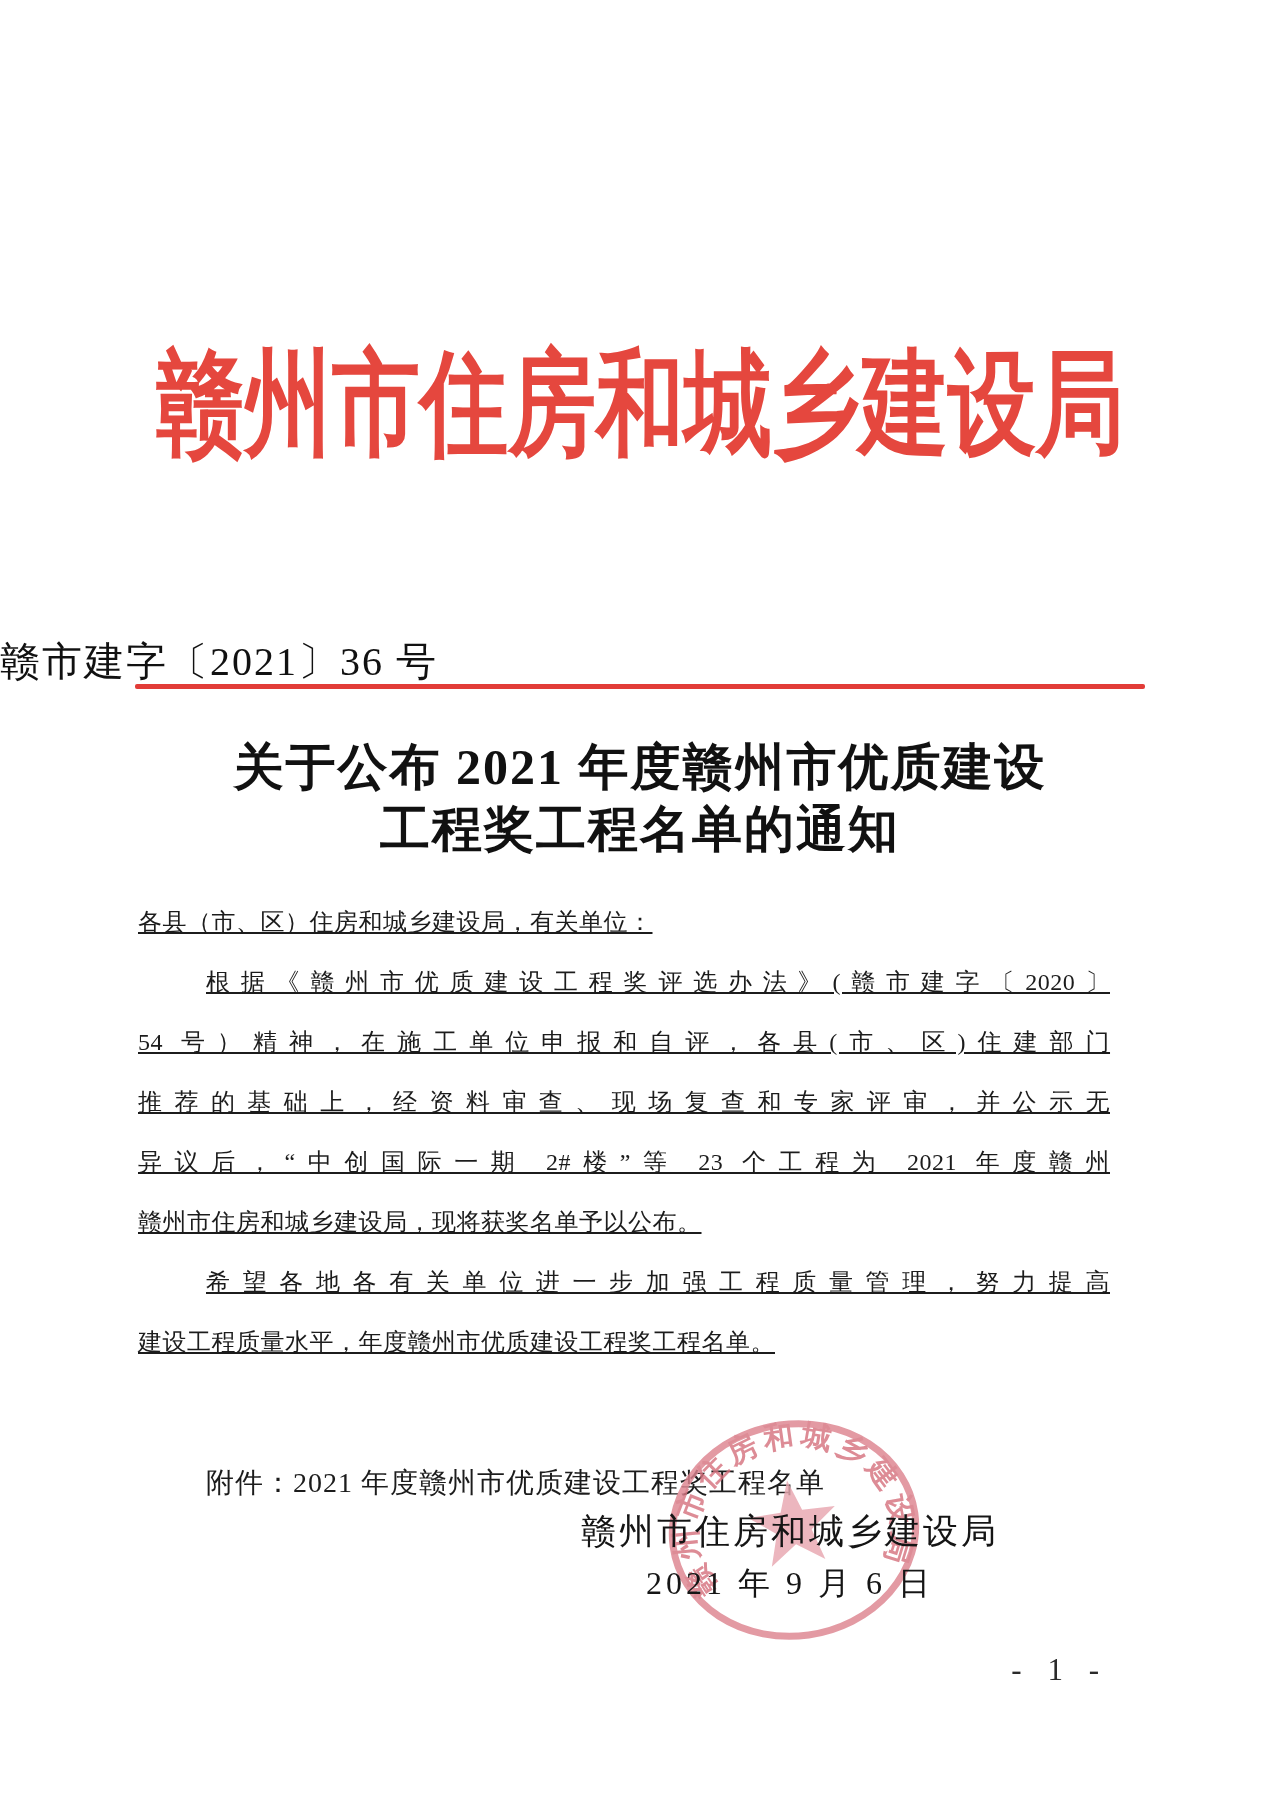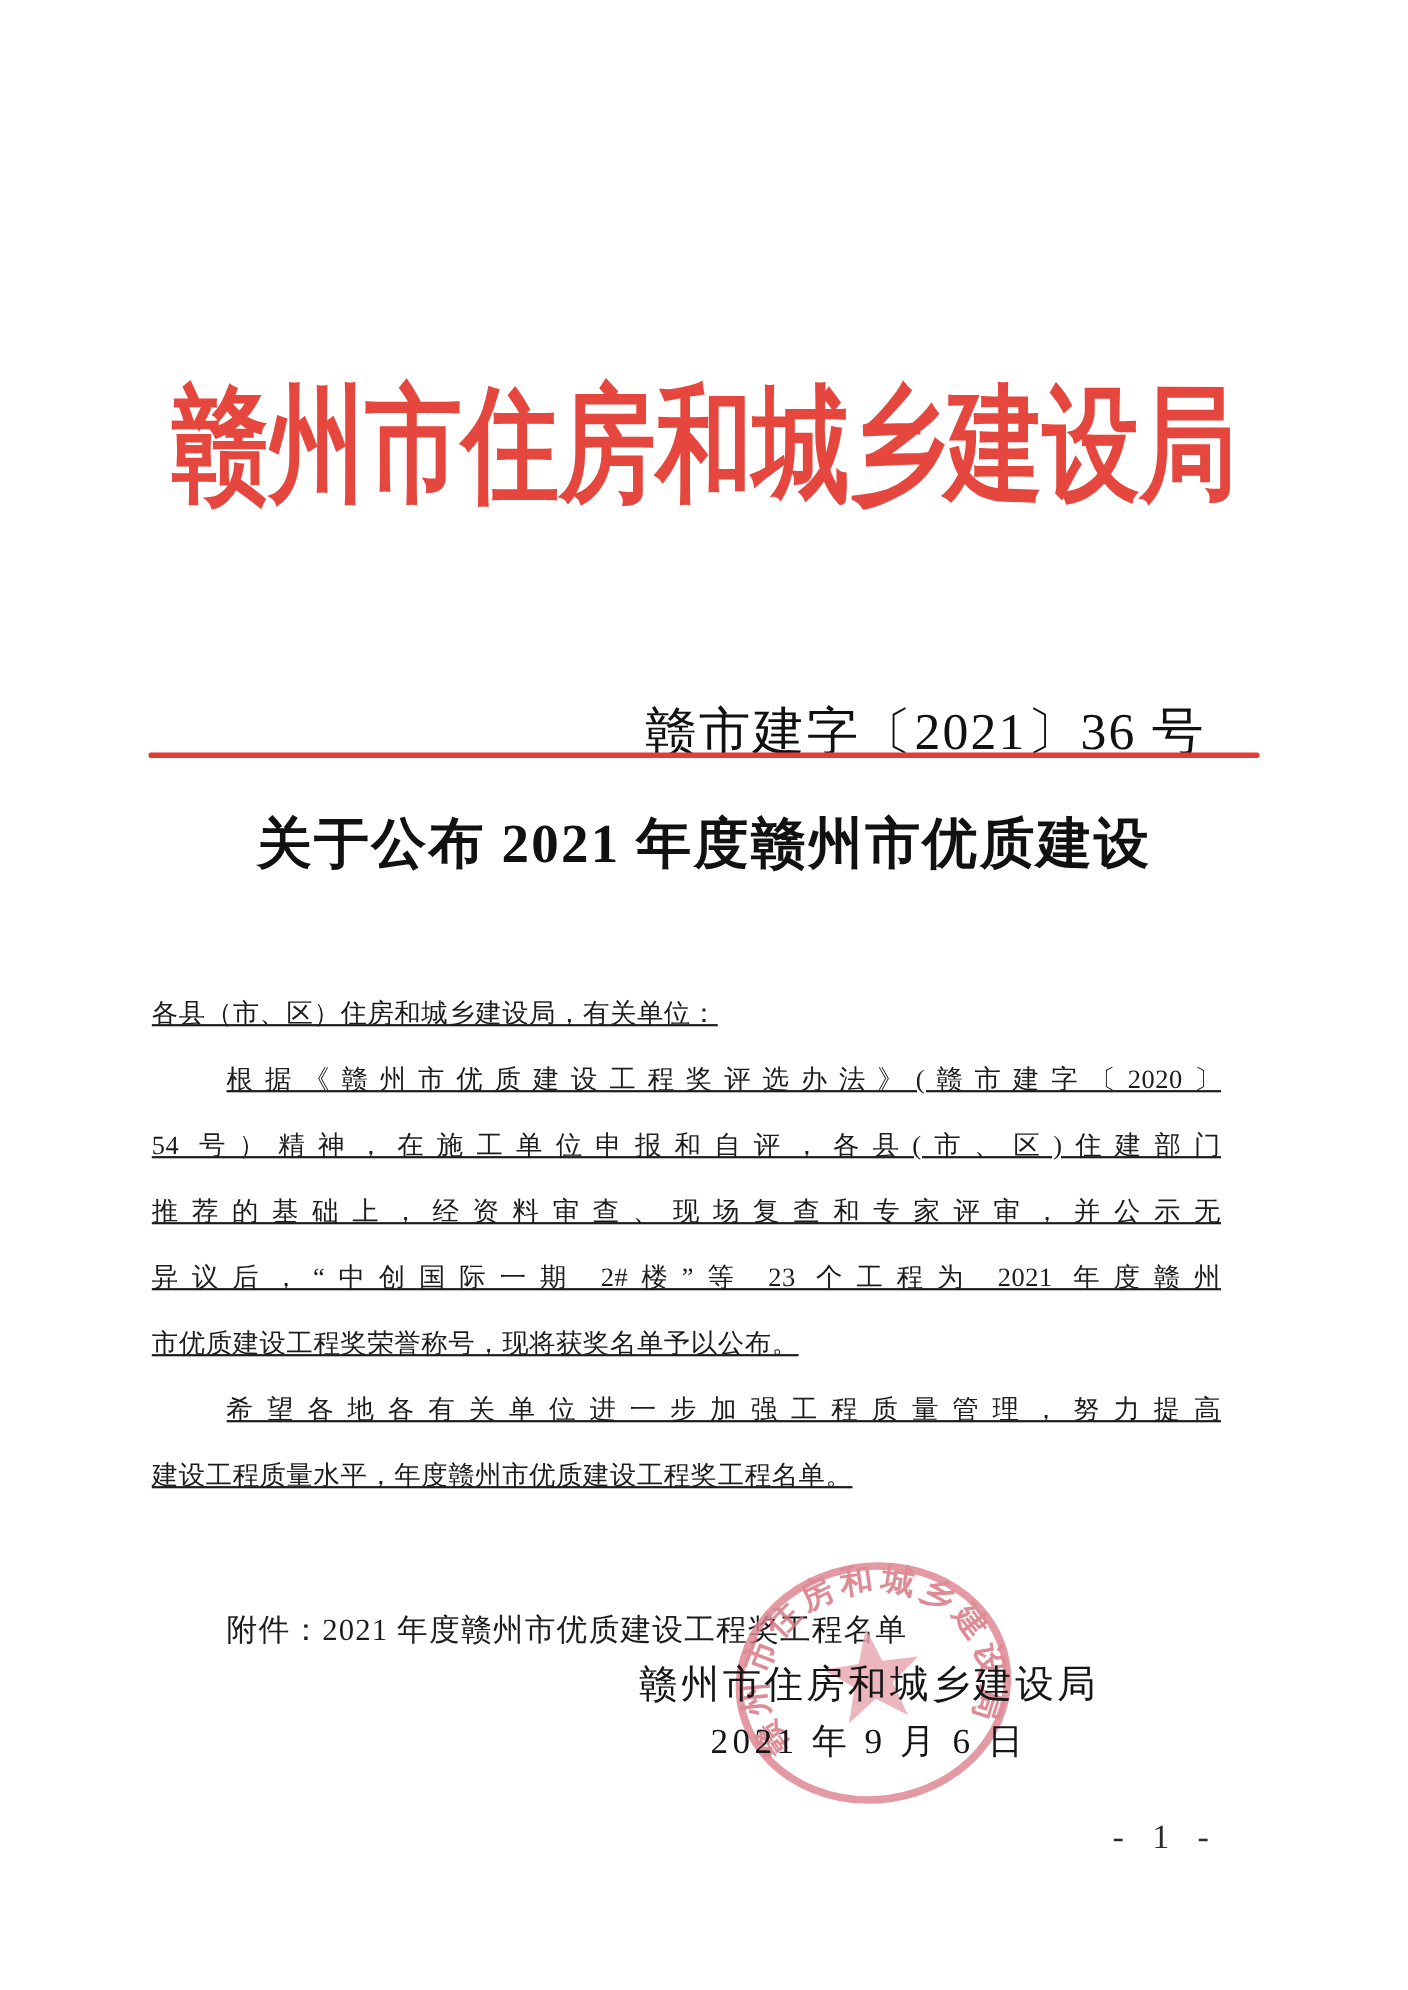--- a/index.html
+++ b/index.html
@@ -22,22 +22,22 @@
     font-size:100px;font-weight:bold;
     color:#e5473e;
     letter-spacing:0px;
     transform:scale(0.88,1.15);
     transform-origin:center top;
     line-height:110px;
   }
   
   .doc-no{
     position:absolute;top:634px;left:0;width:1096px;
-    text-align:right;
-    font-size:47px;letter-spacing:2px;color:#111;
+    text-align:left;
+    font-size:40px;letter-spacing:2px;color:#111;
   }
   
   .red-rule{
     position:absolute;top:684px;left:135px;width:1010px;height:5px;
     background:#e23c38;border-radius:2px;
   }
   
   .title{
     position:absolute;top:736px;left:0;width:1280px;margin:0;
     text-align:center;
@@ -99,29 +99,30 @@
   <div class="letterhead">
     <span class="inner">赣州市住房和城乡建设局</span>
   </div>
 
   <div class="doc-no">赣市建字〔2021〕36 号</div>
 
   <div class="red-rule"></div>
 
   <h1 class="title">
     <span>关于公布 2021 年度赣州市优质建设</span><br>
+    <span>工程奖工程名单的通知</span>
   </h1>
 
   <div class="body-text">
     <div class="line">各县（市、区）住房和城乡建设局，有关单位：</div>
     <div class="line indent fill">根据《赣州市优质建设工程奖评选办法》(赣市建字〔2020〕</div>
     <div class="line fill">54 号）精神，在施工单位申报和自评，各县(市、区)住建部门</div>
     <div class="line fill">推荐的基础上，经资料审查、现场复查和专家评审，并公示无</div>
     <div class="line fill">异议后，“中创国际一期 2#楼”等 23 个工程为 2021 年度赣州</div>
-    <div class="line">市优质建设工程奖荣誉称号，现将获奖名单予以公布。</div>
+    <div class="line">赣州市住房和城乡建设局，现将获奖名单予以公布。</div>
     <div class="line indent fill">希望各地各有关单位进一步加强工程质量管理，努力提高</div>
     <div class="line">建设工程质量水平，年度赣州市优质建设工程奖工程名单。</div>
   </div>
 
   <div class="attachment">附件：2021 年度赣州市优质建设工程奖工程名单</div>
 
   <svg class="seal" viewBox="0 0 260 232" xmlns="http://www.w3.org/2000/svg">
     <defs>
       <path id="sealArc" d="M 60.7 175.4 A 98 84 0 1 1 199.3 175.4" fill="none"></path>
     </defs>

